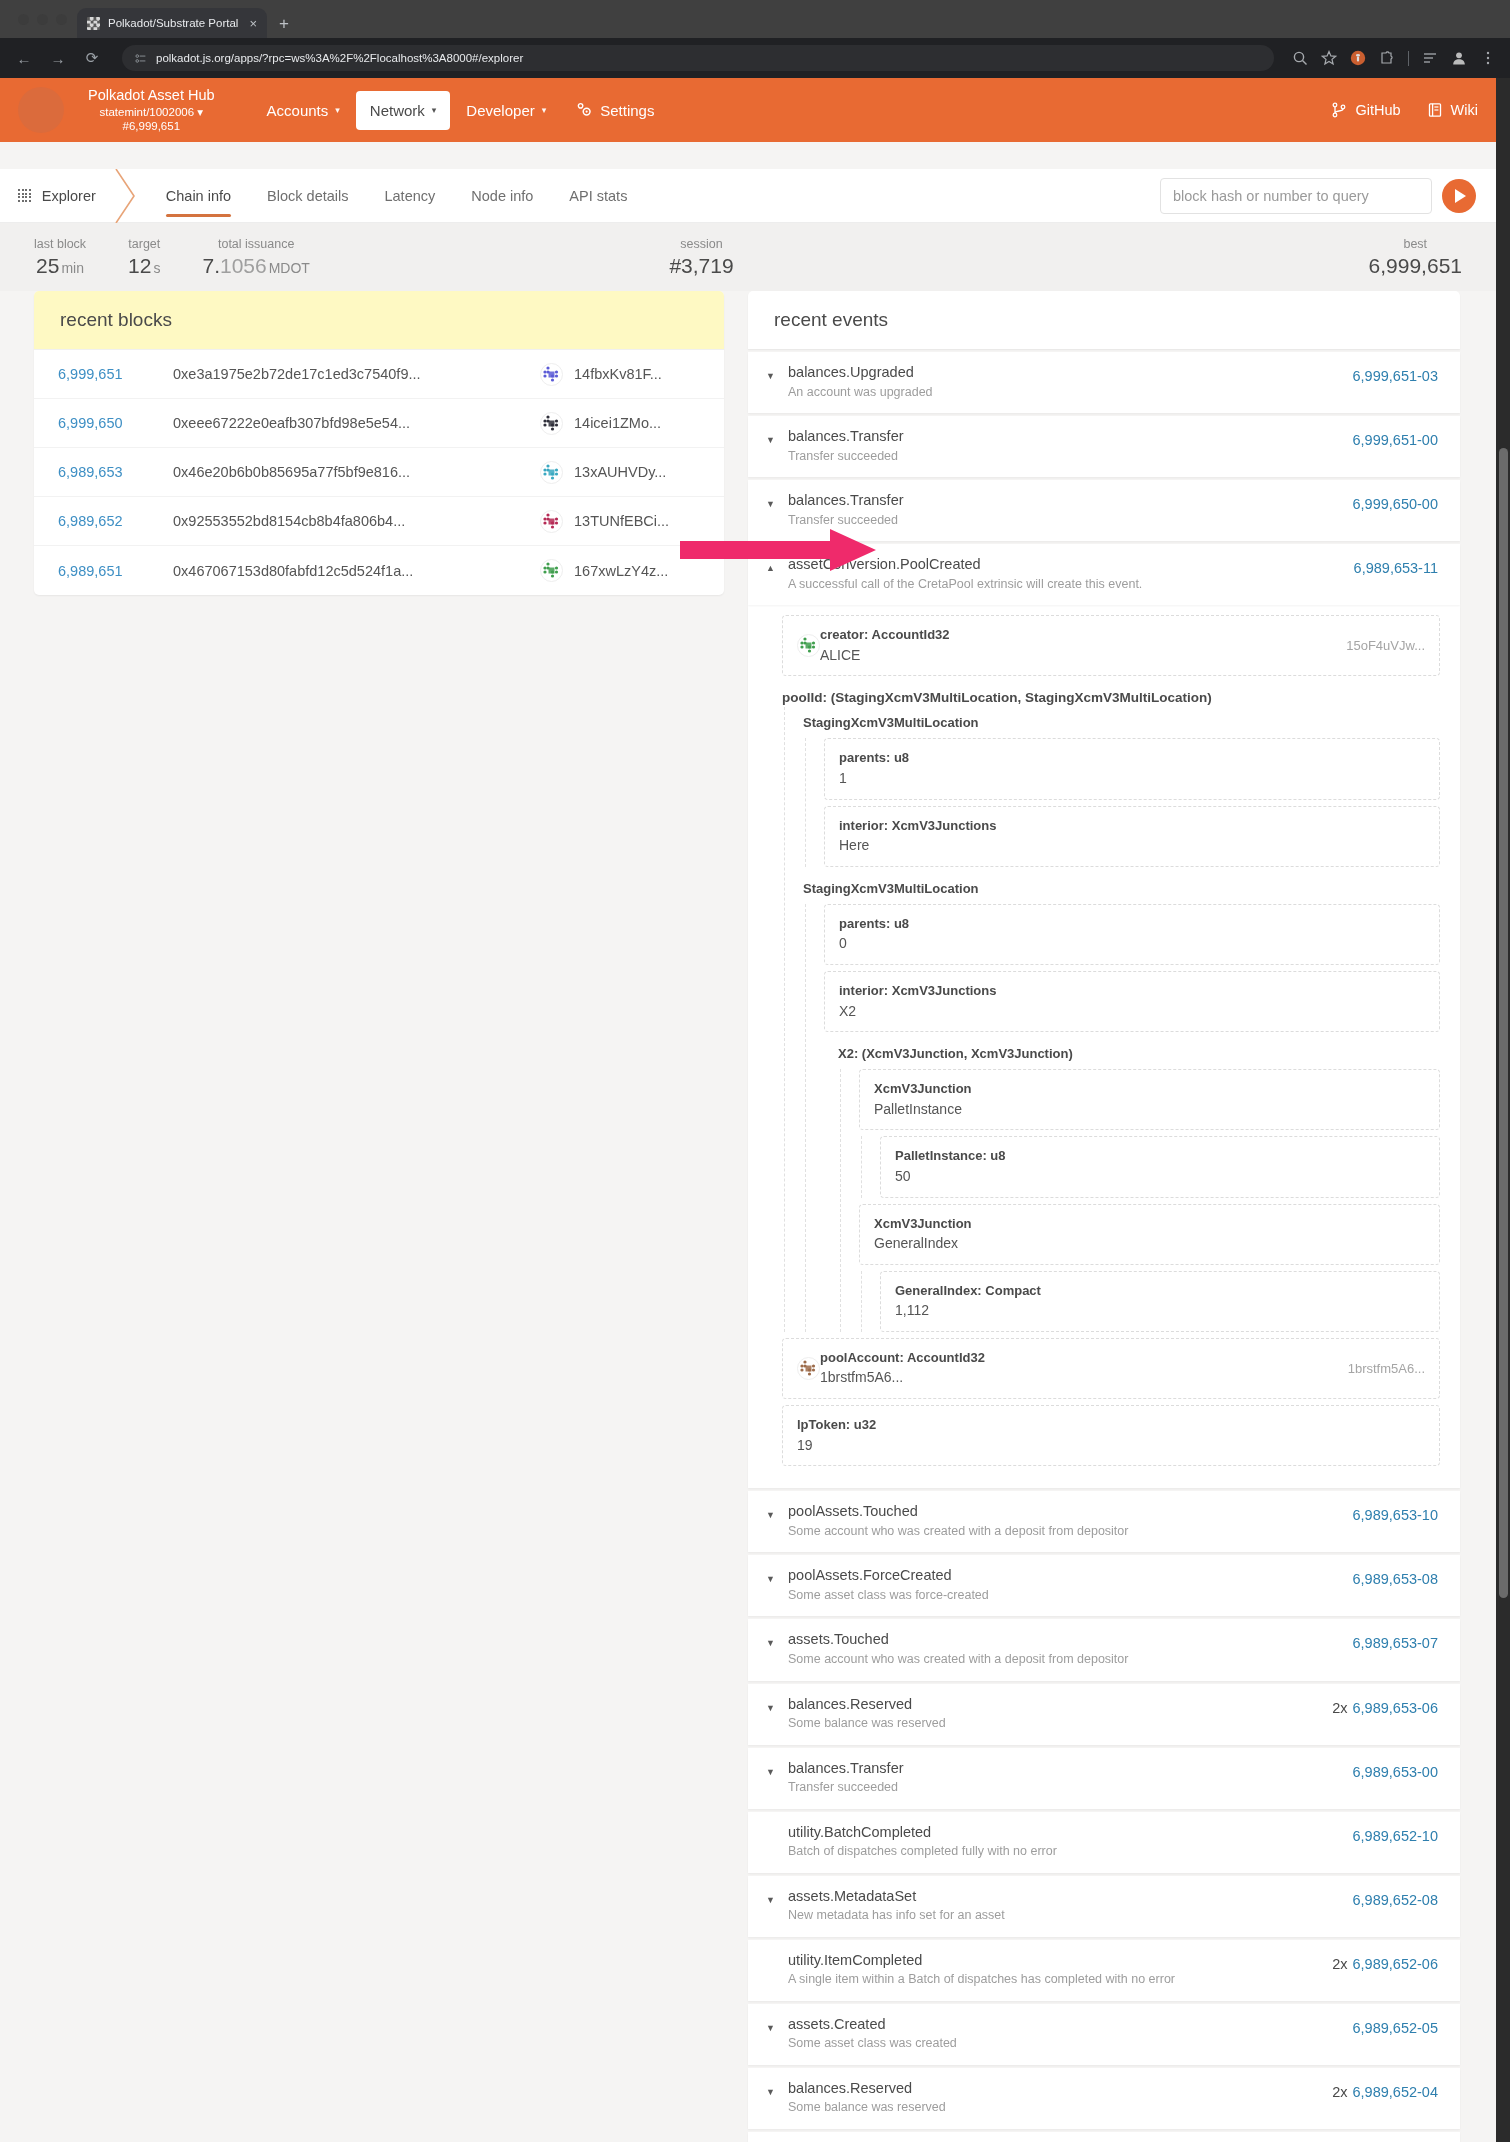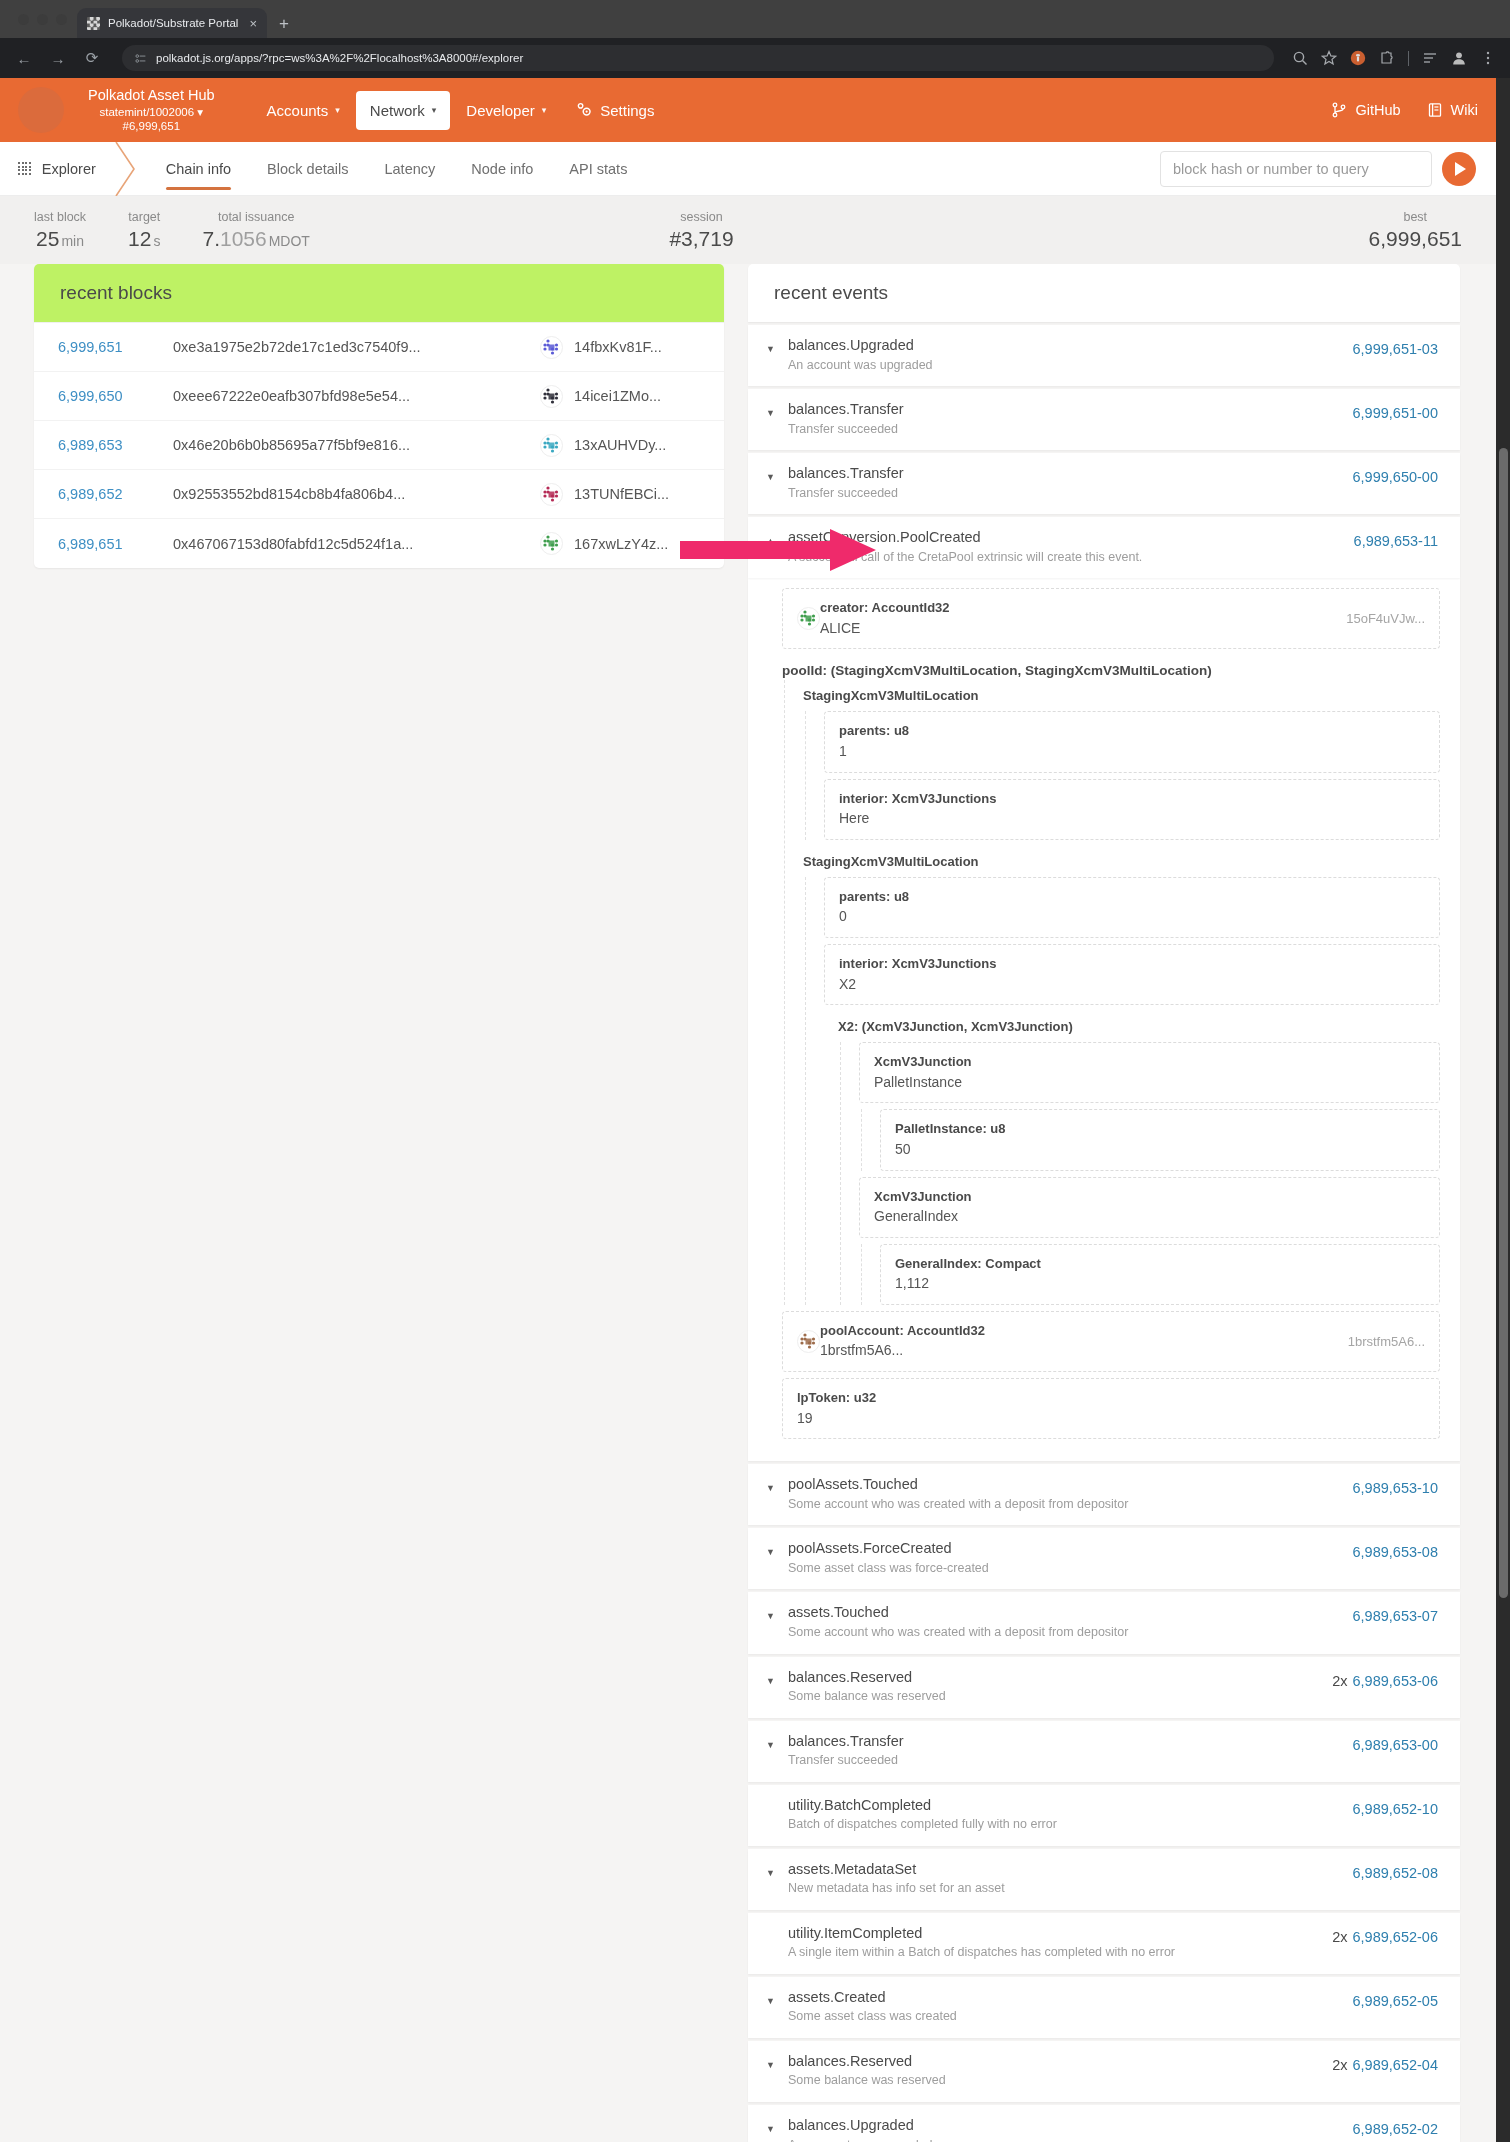--- a/index.html
+++ b/index.html
@@ -81,21 +81,21 @@
     display: flex; align-items: center; gap: 7px; cursor: pointer; white-space: nowrap;
   }
   .navitem.active { background: #fff; color: #4a4a4a; }
   .caret { font-size: 9px; opacity: .95; }
   .appbar-right { margin-left: auto; display: flex; align-items: center; gap: 26px; }
   .applink { color: #fff; font-size: 14.5px; display: flex; align-items: center; gap: 8px; cursor: pointer; }
 
   
   .subnav {
     height: 54px; background: #fff; display: flex; align-items: center;
-    position: relative; padding-left: 18px; border-bottom: 1px solid #ededed;
+    position: relative; padding-left: 18px; border-bottom: 1px solid #ededed; margin-top: 27px;
   }
   .explorer-tag { display: flex; align-items: center; gap: 11px; color: #4a4a4a; font-size: 14.5px; }
   .grid-icon { display: grid; grid-template-columns: repeat(4,2px); gap: 1.6px; }
   .grid-icon i { width: 2px; height: 2px; background: #6d6d6d; display: block; }
   .chev-sep {
     width: 36px; height: 54px; margin: 0 4px 0 12px; position: relative;
   }
   .chev-sep svg { position: absolute; left: 0; top: 0; }
   .subtabs { display: flex; align-items: center; gap: 0; }
   .subtab {
@@ -135,21 +135,21 @@
   .stat.center { margin: 0 auto; }
   .stat.right { margin-right: 0; margin-left: auto; }
 
   
   .columns { display: flex; gap: 24px; padding: 0 34px; align-items: flex-start; }
   .col-left { width: 690px; flex: none; }
   .col-right { width: 712px; flex: none; }
 
   .card { background: #fff; border-radius: 5px; box-shadow: 0 1px 2px rgba(0,0,0,.06); overflow: hidden; }
   .card-head {
-    padding: 18px 26px; font-size: 19px; color: #4a4a4a; background: #bef264;
+    padding: 18px 26px; font-size: 19px; color: #4a4a4a; background: #fef9c3;
     border-bottom: 1px solid #f0f0f0;
   }
   .blocklist { padding: 0; }
   .blockrow {
     display: flex; align-items: center; height: 49px; padding: 0 24px;
     border-bottom: 1px solid #f2f2f2; gap: 0;
   }
   .blockrow:last-child { border-bottom: none; }
   .b-num { width: 115px; color: #3e8fc4; font-size: 14.5px; flex: none; }
   .b-hash { flex: 1; color: #555; font-size: 14.5px; white-space: nowrap; overflow: hidden; }

